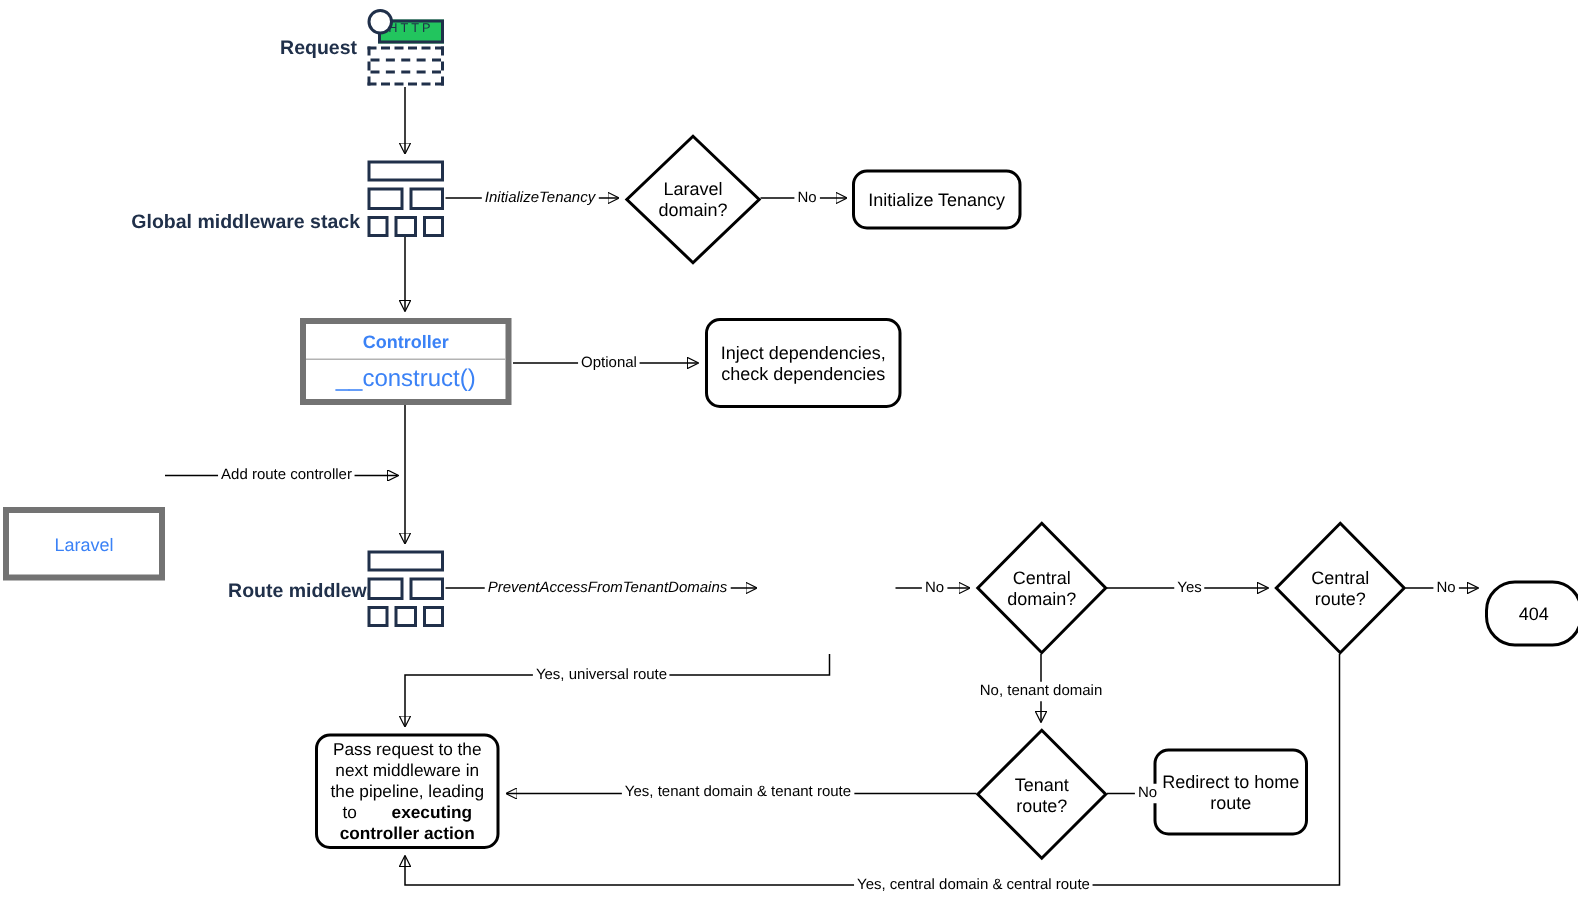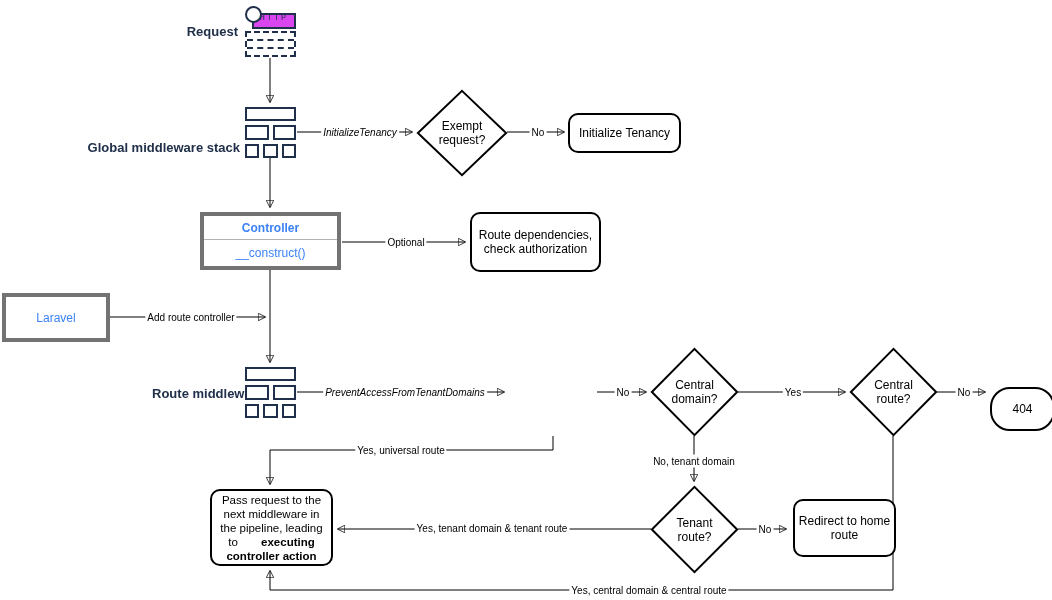--- a/index.html
+++ b/index.html
@@ -28,23 +28,23 @@
   }
 
   
   .http-icon { position: absolute; left: 245px; top: 6px; width: 51px; height: 51px; }
   .http-circle {
     position: absolute; left: 0; top: 0; width: 17px; height: 17px;
     border: 2.5px solid #20304a; border-radius: 50%; background: #ffffff; z-index: 2;
   }
   .http-rect {
     position: absolute; left: 7px; top: 7px; width: 44px; height: 16px;
-    border: 2px solid #20304a; background: #d946ef; z-index: 1;
+    border: 2px solid #20304a; background: #22c55e; z-index: 1;
     display: flex; align-items: flex-end; justify-content: center;
-    font-size: 8.5px; letter-spacing: 2px; color: #20304a; padding-bottom: 4px; font-family: Liberation Mono, monospace;
+    font-size: 8.5px; letter-spacing: 2px; color: #20304a; padding-bottom: 4px;
   }
   .http-body {
     position: absolute; left: 0; top: 25px; width: 51px; height: 26px;
     border: 2px dashed #20304a; background: #ffffff;
     display: flex; flex-direction: column; justify-content: space-evenly;
   }
   .http-body i { display: block; border-top: 2px dashed #20304a; height: 0; }
 
   
   .stack-icon {
@@ -52,27 +52,27 @@
     display: flex; flex-direction: column; gap: 4px;
   }
   .stack-row { display: flex; gap: 4px; flex: 1; }
   .stack-row i { flex: 1; background: #ffffff; border: 2px solid #20304a; }
 
   
   .rect-box {
     position: absolute; background: #ffffff; border: 4px solid #737373;
     font-size: 12px; color: #3b82f6;
   }
-  .center-flex { display: flex; align-items: center; justify-content: center; text-align: center; }
+  .center-flex { display: flex; align-items: center; justify-content: center; text-align: center; margin-top: 45px; }
 
   .uml-header {
     height: 24px; display: flex; align-items: center; justify-content: center;
     font-weight: bold; font-size: 12px; border-bottom: 1px solid #b3b3b3;
   }
-  .uml-body { height: calc(100% - 24px); display: flex; align-items: center; justify-content: center; font-size: 12px; }
+  .uml-body { height: calc(100% - 24px); display: flex; align-items: center; justify-content: center; font-size: 16px; }
 
   
   .round-box {
     position: absolute; background: #ffffff; border: 2.5px solid #000000; border-radius: 10px;
     display: flex; align-items: center; justify-content: center;
     text-align: center; font-size: 12px; color: #000000; line-height: 14px; padding: 3px;
   }
 
   
   .diamond { position: absolute; }
@@ -162,21 +162,21 @@
         <i></i>
         <i></i>
         <i></i>
       </div>
   </div>
 
   <div class="diamond" style="left:417px; top:90px; width:90px; height:86px;">
     <svg viewBox="0 0 100 100" preserveAspectRatio="none">
         <polygon points="50,1 99,50 50,99 1,50" vector-effect="non-scaling-stroke"></polygon>
       </svg>
-    <span class="dtext">Exempt request?</span>
+    <span class="dtext">Laravel domain?</span>
   </div>
 
 
   <div class="diamond" style="left:651px; top:348px; width:87px; height:88px;">
     <svg viewBox="0 0 100 100" preserveAspectRatio="none">
         <polygon points="50,1 99,50 50,99 1,50" vector-effect="non-scaling-stroke"></polygon>
       </svg>
     <span class="dtext">Central domain?</span>
   </div>
 
@@ -192,28 +192,28 @@
         <polygon points="50,1 99,50 50,99 1,50" vector-effect="non-scaling-stroke"></polygon>
       </svg>
     <span class="dtext">Tenant route?</span>
   </div>
 
   <div class="round-box" style="left:568px; top:113px; width:113px; height:40px;">
     <span>Initialize Tenancy</span>
   </div>
 
   <div class="round-box" style="left:470px; top:212px; width:131px; height:60px;">
-    <span>Route dependencies, check authorization</span>
+    <span>Inject dependencies, check dependencies</span>
   </div>
 
   <div class="round-box" style="left:990px; top:370px; width:65px; height:44px; border-radius:20px;margin-top:17px;">
     <span>404</span>
   </div>
 
-  <div class="round-box" style="left:793px; top:499px; width:103px; height:58px;justify-content:flex-end;">
+  <div class="round-box" style="left:769px; top:499px; width:103px; height:58px;justify-content:flex-end;">
     <span>Redirect to home route</span>
   </div>
 
   <div class="round-box" style="left:210px; top:489px; width:123px; height:77px; font-size:11.5px; padding:4px 2px;">
     <span><span>Pass request to the next middleware in the pipeline, leading to </span><span class="pass-bold">executing controller action</span></span>
   </div>
 
   <div class="rect-box" style="left:200px; top:212px; width:141px; height:58px;">
     <div class="uml-header">Controller</div>
     <div class="uml-body">__construct()</div>

